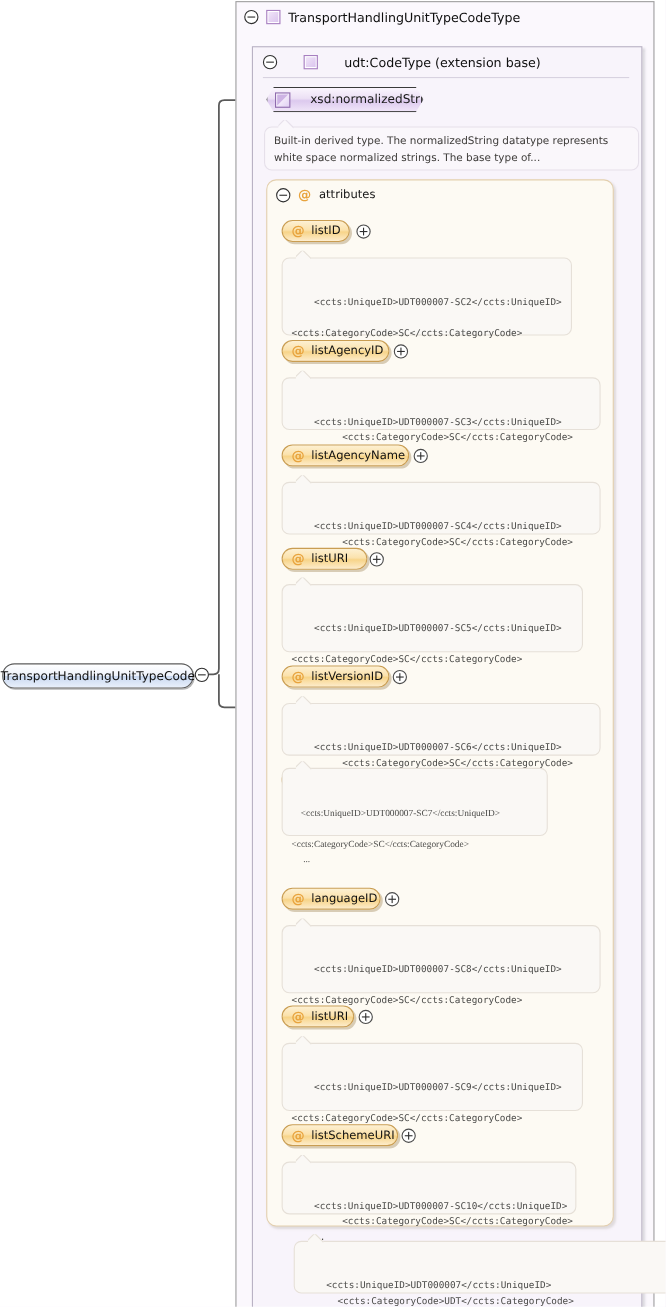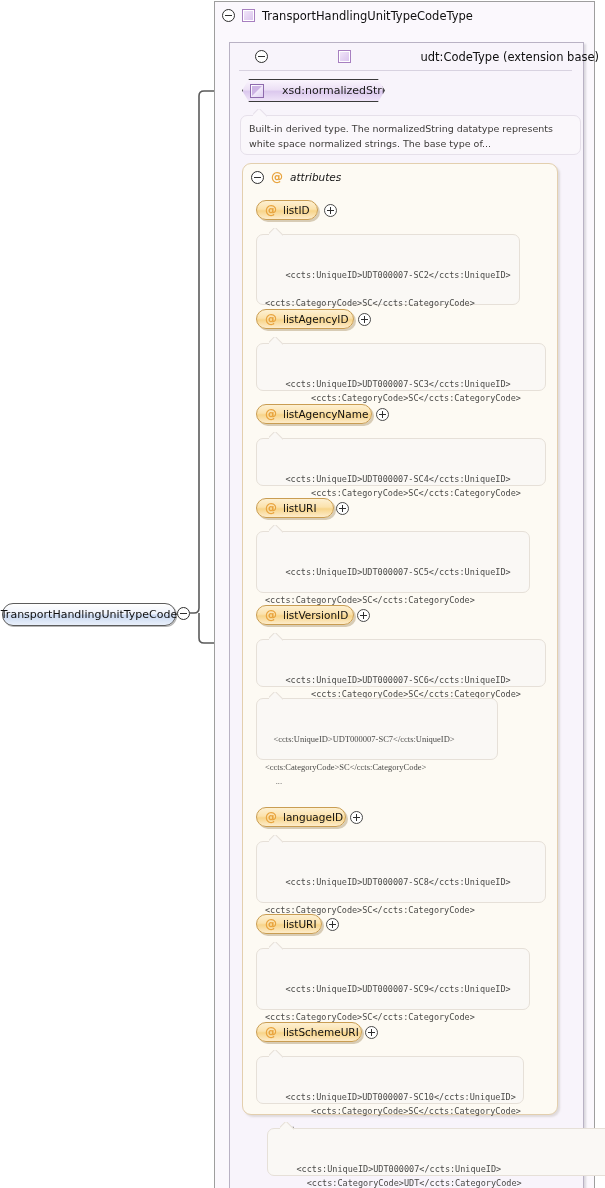--- a/index.html
+++ b/index.html
@@ -50,24 +50,23 @@
 
   
   .inner-box{
     position:absolute;left:14px;top:40px;width:355px;height:1160px;
     border:1px solid #b9b2c4;
     background:#f8f4fb;
     box-sizing:border-box;
     box-shadow:2px 2px 2px rgba(140,140,150,.30);
   }
   .inner-head{
-    position:absolute;left:16px;top:0;height:27px;width:100%;
+    position:absolute;left:0;top:0;height:27px;width:100%;
     display:flex;align-items:center;gap:24px;padding-left:9px;
     box-sizing:border-box;
-    justify-content:space-between;
   }
   .inner-head .label{font-size:11.5px;color:#0f0f0f;}
   .inner-rule{
     position:absolute;left:9px;top:27px;width:333px;height:1px;background:#d8d2e0;
   }
 
   
   .sq-icon{
     width:13px;height:13px;display:inline-block;
     border:1px solid #a77fc0;
@@ -147,21 +146,21 @@
     border:1px solid #e3cfae;
     border-radius:9px;
     background:#fdfaf3;
     box-sizing:border-box;
     box-shadow:2px 2px 2px rgba(170,165,155,.32);
   }
   .attrs-head{
     position:absolute;left:8px;top:5px;height:16px;
     display:flex;align-items:center;gap:7px;
   }
-  .attrs-head .label{font-size:10.5px;color:#141414;font-style:italic;}
+  .attrs-head .label{font-size:10.5px;color:#141414;}
   .at-glyph{
     font-family:"DejaVu Sans","Liberation Sans",sans-serif;
     font-size:12px;color:#e8a33d;font-weight:bold;line-height:1;
   }
 
   
   .attr{
     position:absolute;height:20px;
     background:linear-gradient(to bottom,#fdf0d2 0%,#fbe2ad 45%,#f7d489 55%,#fdeccb 100%);
     border:1px solid #c99d52;

